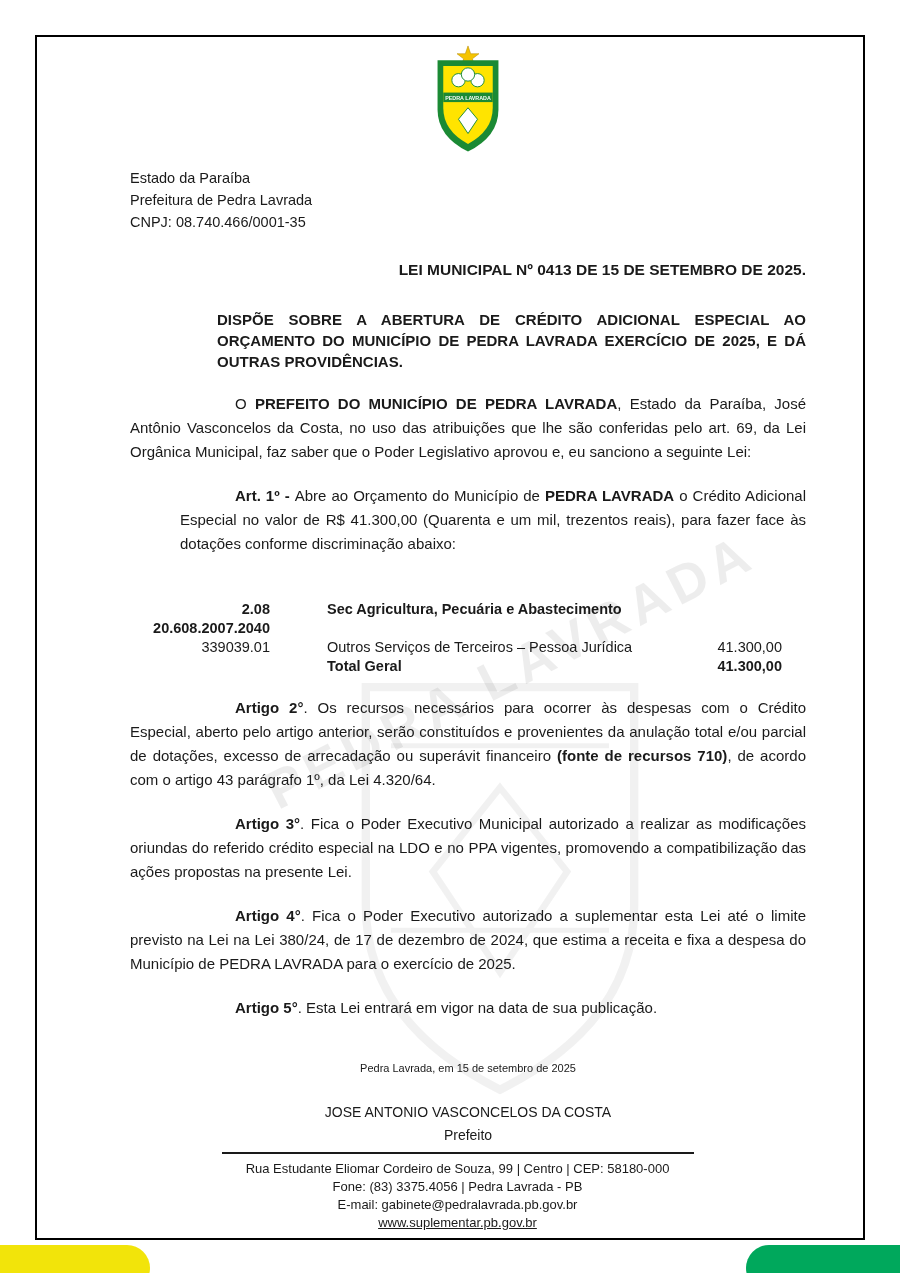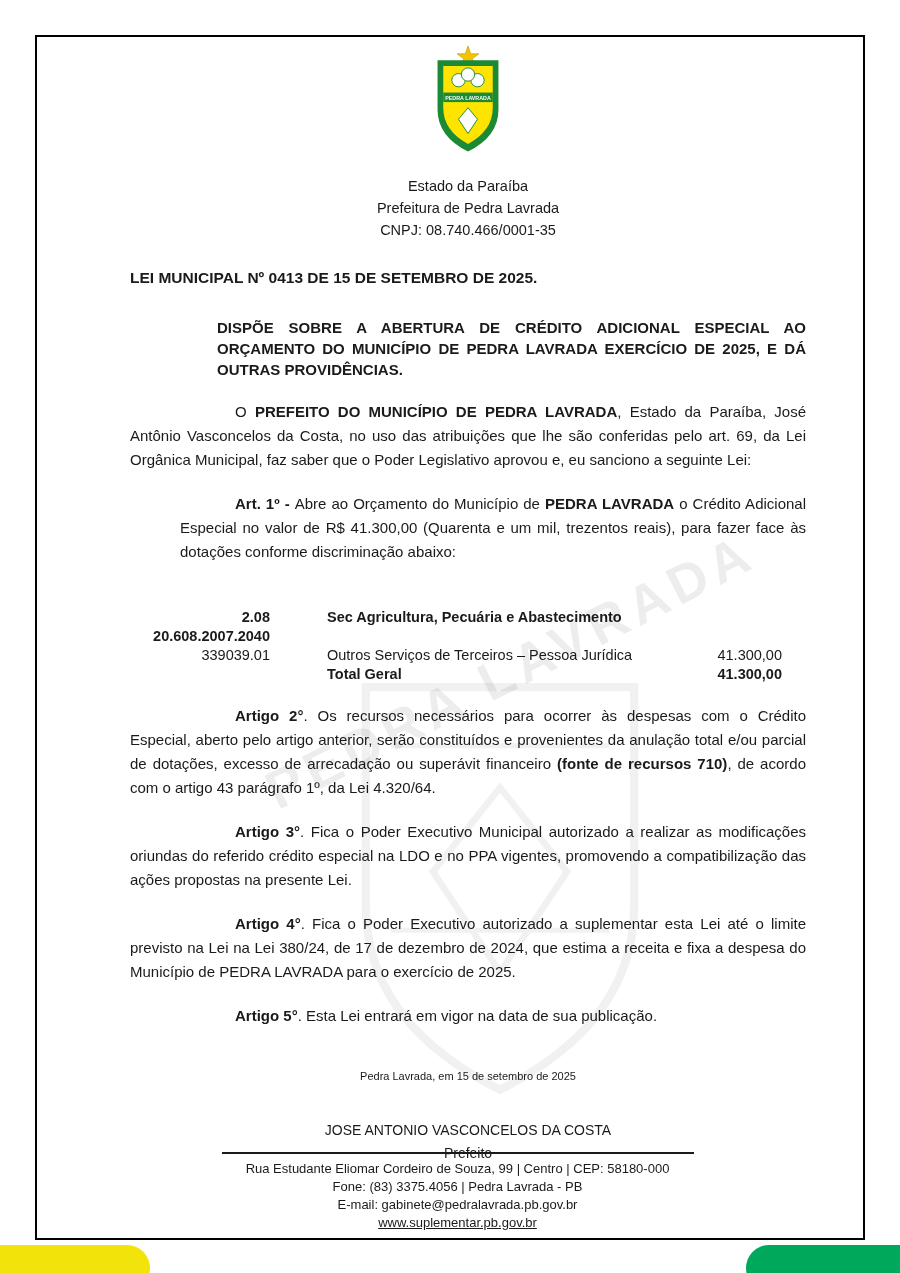--- a/index.html
+++ b/index.html
@@ -45,23 +45,23 @@
     pointer-events:none;
   }
   .wm-shield{
     position:absolute;z-index:1;
     left:280px;top:620px;
     opacity:0.05;
     pointer-events:none;
   }
   
   .logo-wrap{ text-align:center; margin-top:2px; }
-  .org-lines{ text-align:center; font-size:14.5px; line-height:22px; margin-top:8px;}
+  .org-lines{ text-align:left; font-size:14.5px; line-height:22px; margin-top:0;}
   .doc-title{
-    text-align:left;
+    text-align:right;
     font-weight:bold;
     font-size:15.5px;
     margin-top:28px;
   }
   .ementa{
     margin-top:30px;
     margin-left:87px;
     font-weight:bold;
     font-size:15px;
     line-height:21px;
@@ -89,21 +89,21 @@
   .col-code{ width:140px; text-align:right; flex:none; }
   .col-desc{ flex:1; padding-left:21px; }
   .col-val{ width:95px; text-align:right; flex:none; }
   .row-bold{ font-weight:bold; }
   
   .dateline{
     margin-top:42px;
     text-align:center;
     font-size:11px;
   }
-  .signature{ margin-top:38px; text-align:center; font-size:14px; line-height:21px;}
+  .signature{ margin-top:28px; text-align:center; font-size:14px; line-height:21px;}
   .sig-role{ margin-top:2px; }
   
   .footer{
     position:absolute;
     left:15px;right:0;bottom:6px;
     z-index:2;
     text-align:center;
     font-size:13px;
     line-height:18px;
   }

